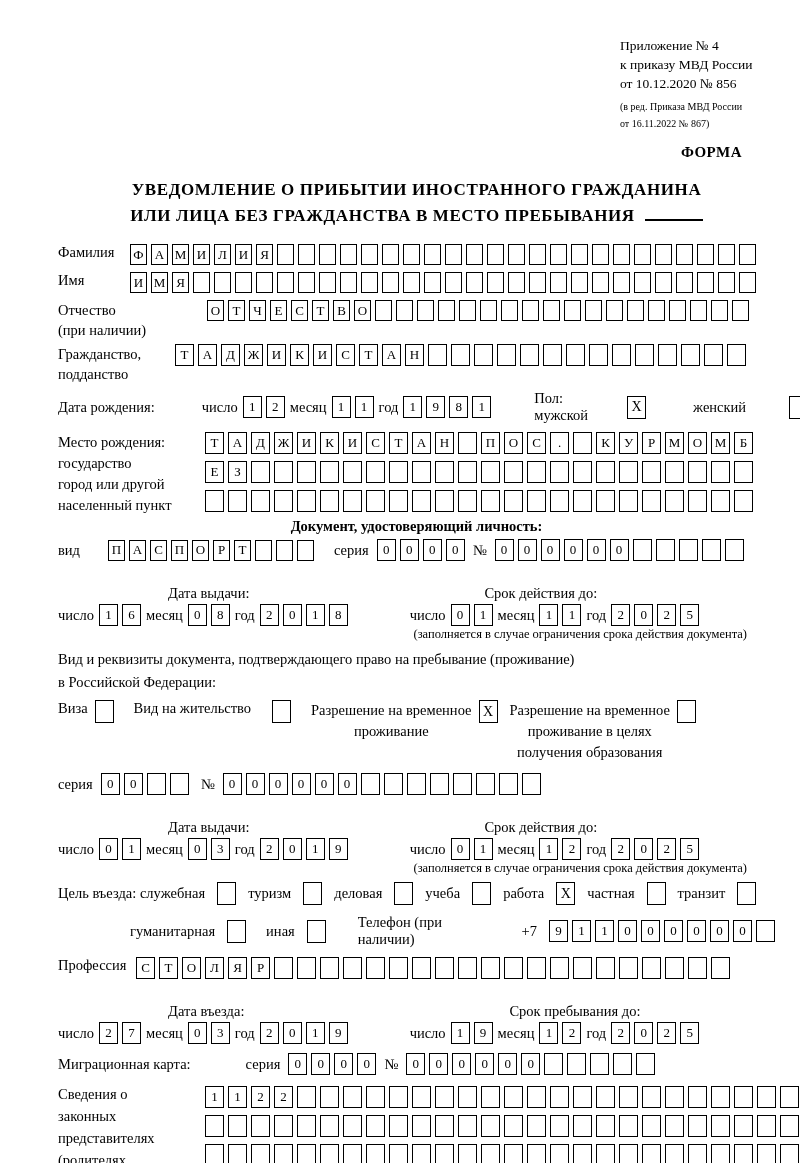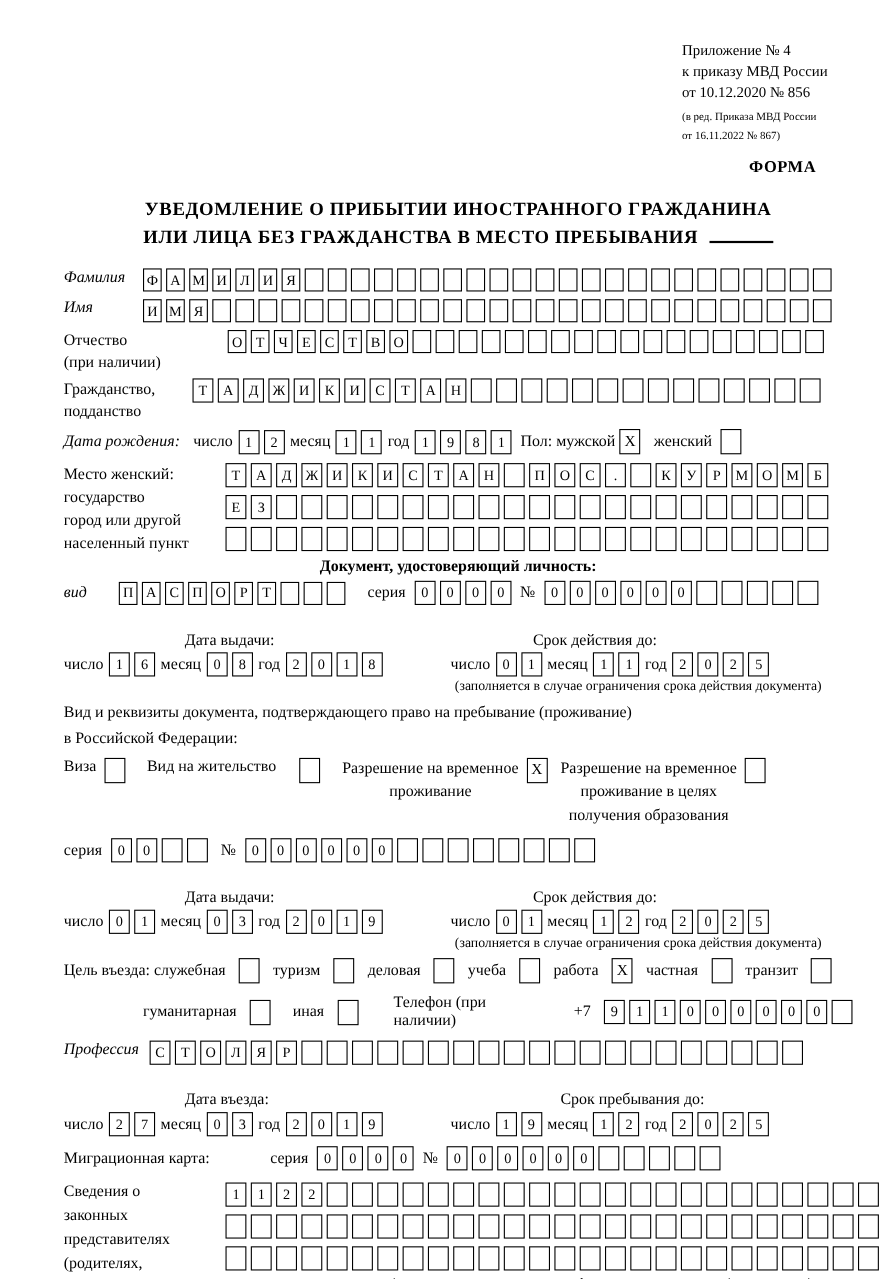--- a/index.html
+++ b/index.html
@@ -10,21 +10,21 @@
     padding:36px 25px 0 58px;font-size:14.5px;
   }
   .hdr{margin-left:562px;line-height:19px;font-size:13.5px;}
   .hdr-note{margin-top:5px;font-size:10px;line-height:17px;}
   .forma{margin-top:12px;text-align:right;padding-right:33px;font-weight:bold;font-size:15px;letter-spacing:.5px;}
   .title{margin-top:16px;text-align:center;font-weight:bold;font-size:17px;line-height:26px;letter-spacing:.6px;}
   .blank{display:inline-block;width:58px;border-bottom:2px solid #000;vertical-align:baseline;margin-left:10px;}
   .sec{margin-top:22px;text-align:center;font-weight:bold;font-size:15.5px;letter-spacing:.3px;}
   .formbody{margin-top:15px;}
   .row{display:flex;align-items:flex-start;margin-bottom:7px;}
-  .lbl{flex:0 0 auto;font-style:italic;}
+  .lbl{flex:0 0 auto;}
   .lblcol{flex:0 0 auto;line-height:20px;}
   .w72{width:72px;} .w117{width:117px;} .w149{width:149px;} .w147{width:147px;}
   .cells{display:flex;gap:4px;flex:0 0 auto;}
   .cell{flex:0 0 auto;width:17px;height:21px;border:1.6px solid #000;box-sizing:border-box;
         display:flex;align-items:center;justify-content:center;font-size:13px;}
   .wide .cell{width:19px;height:22px;}
   .cells.mb{margin-bottom:7px;}
   .cb{flex:0 0 auto;width:19px;height:23px;border:1.6px solid #000;box-sizing:border-box;
       display:inline-flex;align-items:center;justify-content:center;font-size:14px;}
   .gap4{margin-left:4px;} .gap8{margin-left:8px;} .gap12{margin-left:12px;} .gap20{margin-left:20px;}
@@ -201,21 +201,21 @@
           <span class="cell"></span>
           <span class="cell"></span>
           <span class="cell"></span>
           <span class="cell"></span>
           <span class="cell"></span>
           <span class="cell"></span>
           <span class="cell"></span>
         </span>
     </div>
 
-    <div class="row" style="align-items:center;margin-bottom:8px;">
+    <div class="row" style="align-items:center;margin-bottom:8px;gap:35px;">
       <span class="lbl">Дата рождения:</span>
       <span class="dgroup gap12">
         <span>число</span>
         <span class="cells wide">
             <span class="cell">1</span>
             <span class="cell">2</span>
           </span>
         <span>месяц</span>
         <span class="cells wide">
             <span class="cell">1</span>
@@ -230,21 +230,21 @@
           </span>
       </span>
       <span class="gap8">Пол: мужской</span>
       <span class="cb gap4">X</span>
       <span class="gap12">женский</span>
       <span class="cb gap8"></span>
     </div>
 
     <div class="row" style="margin-bottom:2px;">
       <span class="lblcol w147" style="line-height:21px;">
-        <div>Место женский:</div>
+        <div>Место рождения:</div>
         <div>государство</div>
         <div>город или другой</div>
         <div>населенный пункт</div>
       </span>
       <span class="stack">
         <span class="cells wide mb">
             <span class="cell">Т</span>
             <span class="cell">А</span>
             <span class="cell">Д</span>
             <span class="cell">Ж</span>

